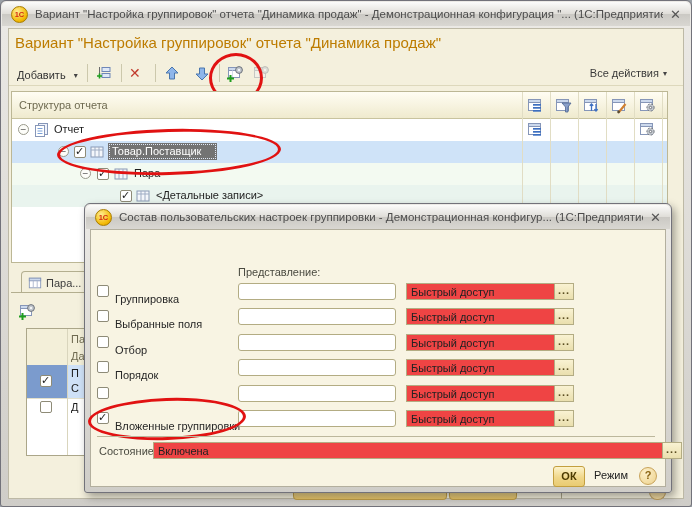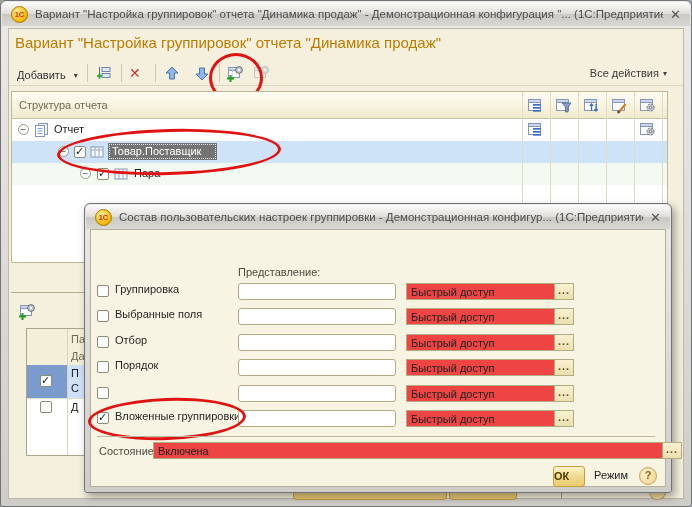--- a/index.html
+++ b/index.html
@@ -35,30 +35,30 @@
        color:#555;font-size:10px;line-height:9px;text-align:center;box-sizing:border-box}
   .cb{position:absolute;width:12px;height:12px;background:#fff;border:1px solid #8e8b77;border-radius:2px;box-sizing:border-box}
   .cb.checked::after{content:"✓";position:absolute;left:0px;top:-2px;font-size:11px;font-weight:bold;color:#1c1c1c}
   .sel-label{position:absolute;background:#737373;color:#fff;padding:2px 16px 3px 4px;outline:1px dotted #dfe8f6;outline-offset:-2px}
   .tab{position:absolute;background:#f4f0dd;border:1px solid #b3ae8f;border-bottom:none;border-radius:4px 4px 0 0;
        display:flex;align-items:center;gap:4px;padding:0 6px;box-sizing:border-box;color:#3d3d3d}
   .ptable{position:absolute;background:#fff;border:1px solid #aba689;box-sizing:border-box;overflow:hidden}
   .dlg-content{position:absolute;left:5px;right:5px;top:25px;bottom:5px;background:#f8f4e3;border:1px solid #b3af9e;box-sizing:border-box}
   .collabel{position:absolute;color:#4a4a40}
   .drow{position:absolute;left:0;right:0;height:18px}
-  .drow .dlabel{position:absolute;top:0;color:#262626;white-space:nowrap}
+  .drow .dlabel{position:absolute;top:10px;color:#262626;white-space:nowrap}
   .txt{position:absolute;height:17px;border:1px solid #b3ac83;border-radius:3px;background:#fff;box-sizing:border-box;
        font-family:inherit;font-size:11px;padding:0 3px;color:#111}
   .combo{position:absolute;height:17px;border:1px solid #b3ac83;border-radius:0;background:#ef4444;box-sizing:border-box;
        display:flex;align-items:center;overflow:hidden}
   .combo .cval{flex:1;padding:0 4px;white-space:nowrap}
   .dots{flex:0 0 18px;height:100%;border-left:1px solid #b3ac83;background:linear-gradient(#f9f2d2,#eadfae);
        color:#5a4d20;text-align:center;line-height:13px;font-weight:bold;letter-spacing:1px}
   .okbtn{position:absolute;height:19px;border:1px solid #c39f3f;border-radius:3px;color:#4c3a00;font-weight:bold;
-       background:linear-gradient(#fdf3cb,#f0d78a 55%,#e9cb72);line-height:18px}
+       background:linear-gradient(#fdf3cb,#f0d78a 55%,#e9cb72);text-align:center;line-height:18px}
   .flatbtn{position:absolute;height:19px;color:#222;text-align:center;line-height:18px}
   .helpc{position:absolute;width:16px;height:16px;border-radius:50%;border:1px solid #c8a35a;
        background:radial-gradient(circle at 35% 30%,#fdf0cb,#edd28c);color:#8a6414;font-weight:bold;
        text-align:center;line-height:15px;font-size:11px}
   .sliver{position:absolute;height:9px;border:1px solid #c2a04a;border-top:none;border-radius:0 0 4px 4px;
        background:linear-gradient(#f2dd9b,#e6c468)}
   svg{display:block}
 </style>
 </head>
 <body>
@@ -234,30 +234,51 @@
           <svg width="14" height="12" viewBox="0 0 14 12">
               <rect x="1" y="1" width="12" height="10" fill="#f4f7fb" stroke="#8a9ab5"></rect>
               <line x1="5" y1="1" x2="5" y2="11" stroke="#9fadc4"></line>
               <line x1="9" y1="1" x2="9" y2="11" stroke="#9fadc4"></line>
               <line x1="1" y1="4" x2="13" y2="4" stroke="#9fadc4"></line>
             </svg>
         </span>
         <span class="lbl" style="left:122px">Пара</span>
       </div>
 
+      <div class="trow" style="top:93px;background:#e9f4ee">
+        <span class="cb checked" style="left:108px;top:5px"></span>
+        <span class="abs" style="left:124px;top:5px">
+          <svg width="14" height="12" viewBox="0 0 14 12">
+              <rect x="1" y="1" width="12" height="10" fill="#f4f7fb" stroke="#8a9ab5"></rect>
+              <line x1="5" y1="1" x2="5" y2="11" stroke="#9fadc4"></line>
+              <line x1="9" y1="1" x2="9" y2="11" stroke="#9fadc4"></line>
+              <line x1="1" y1="4" x2="13" y2="4" stroke="#9fadc4"></line>
+            </svg>
+        </span>
+        <span class="lbl" style="left:144px">&lt;Детальные записи&gt;</span>
+      </div>
 
       <div class="vline" style="left:510px"></div>
       <div class="vline" style="left:538px"></div>
       <div class="vline" style="left:566px"></div>
       <div class="vline" style="left:594px"></div>
       <div class="vline" style="left:622px"></div>
       <div class="vline" style="left:650px"></div>
     </div>
     <div class="ellipse" style="left: 48px; top: 100px; width: 218px; height: 40px; transform: rotate(-1.5deg); border-color: rgb(225, 18, 18);"></div>
 
+    <div class="tab" style="left:12px;top:242px;width:76px;height:22px">
+      <svg width="14" height="14" viewBox="0 0 16 16">
+          <rect x="1.5" y="2.5" width="13" height="11" fill="#fff" stroke="#8696b8"></rect>
+          <rect x="1.5" y="2.5" width="13" height="3" fill="#ccd9ed" stroke="#8696b8"></rect>
+          <line x1="6" y1="5.5" x2="6" y2="13" stroke="#aab6cc"></line>
+          <line x1="10.5" y1="5.5" x2="10.5" y2="13" stroke="#aab6cc"></line>
+        </svg>
+      <span>Пара...</span>
+    </div>
     <div class="abs" style="left:2px;top:263px;width:86px;height:200px;background:#f4f0dd;border-top:1px solid #b3ae8f">
       <span class="abs" style="left:6px;top:9px">
         <svg width="19" height="19" viewBox="0 0 19 19">
           <rect x="3.5" y="3.5" width="11" height="10" fill="#fff" stroke="#8696b8"></rect>
           <rect x="3.5" y="3.5" width="11" height="3" fill="#ccd9ed" stroke="#8696b8"></rect>
           <circle cx="14" cy="6" r="3.4" fill="#c2c7ce" stroke="#6d727a"></circle>
           <circle cx="14" cy="6" r="1.1" fill="#fff"></circle>
           <path d="M2 14.5h7M5.5 11v7" stroke="#1f9e1f" stroke-width="2"></path>
         </svg>
       </span>

